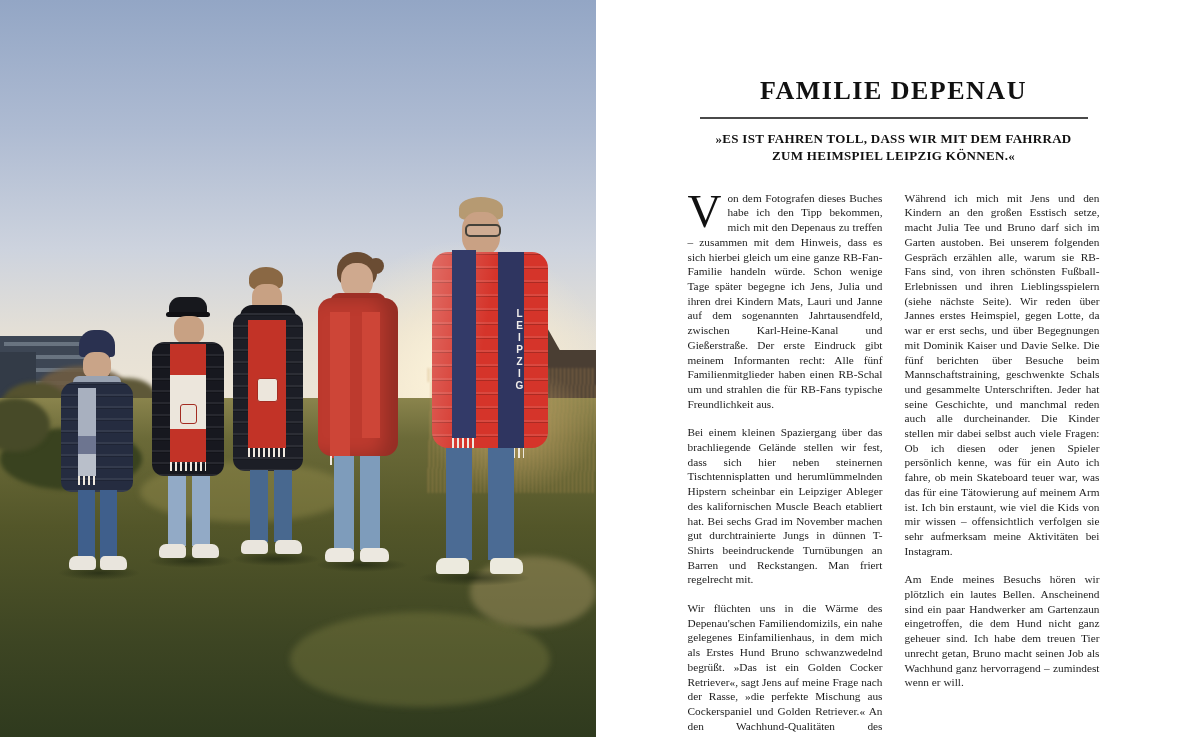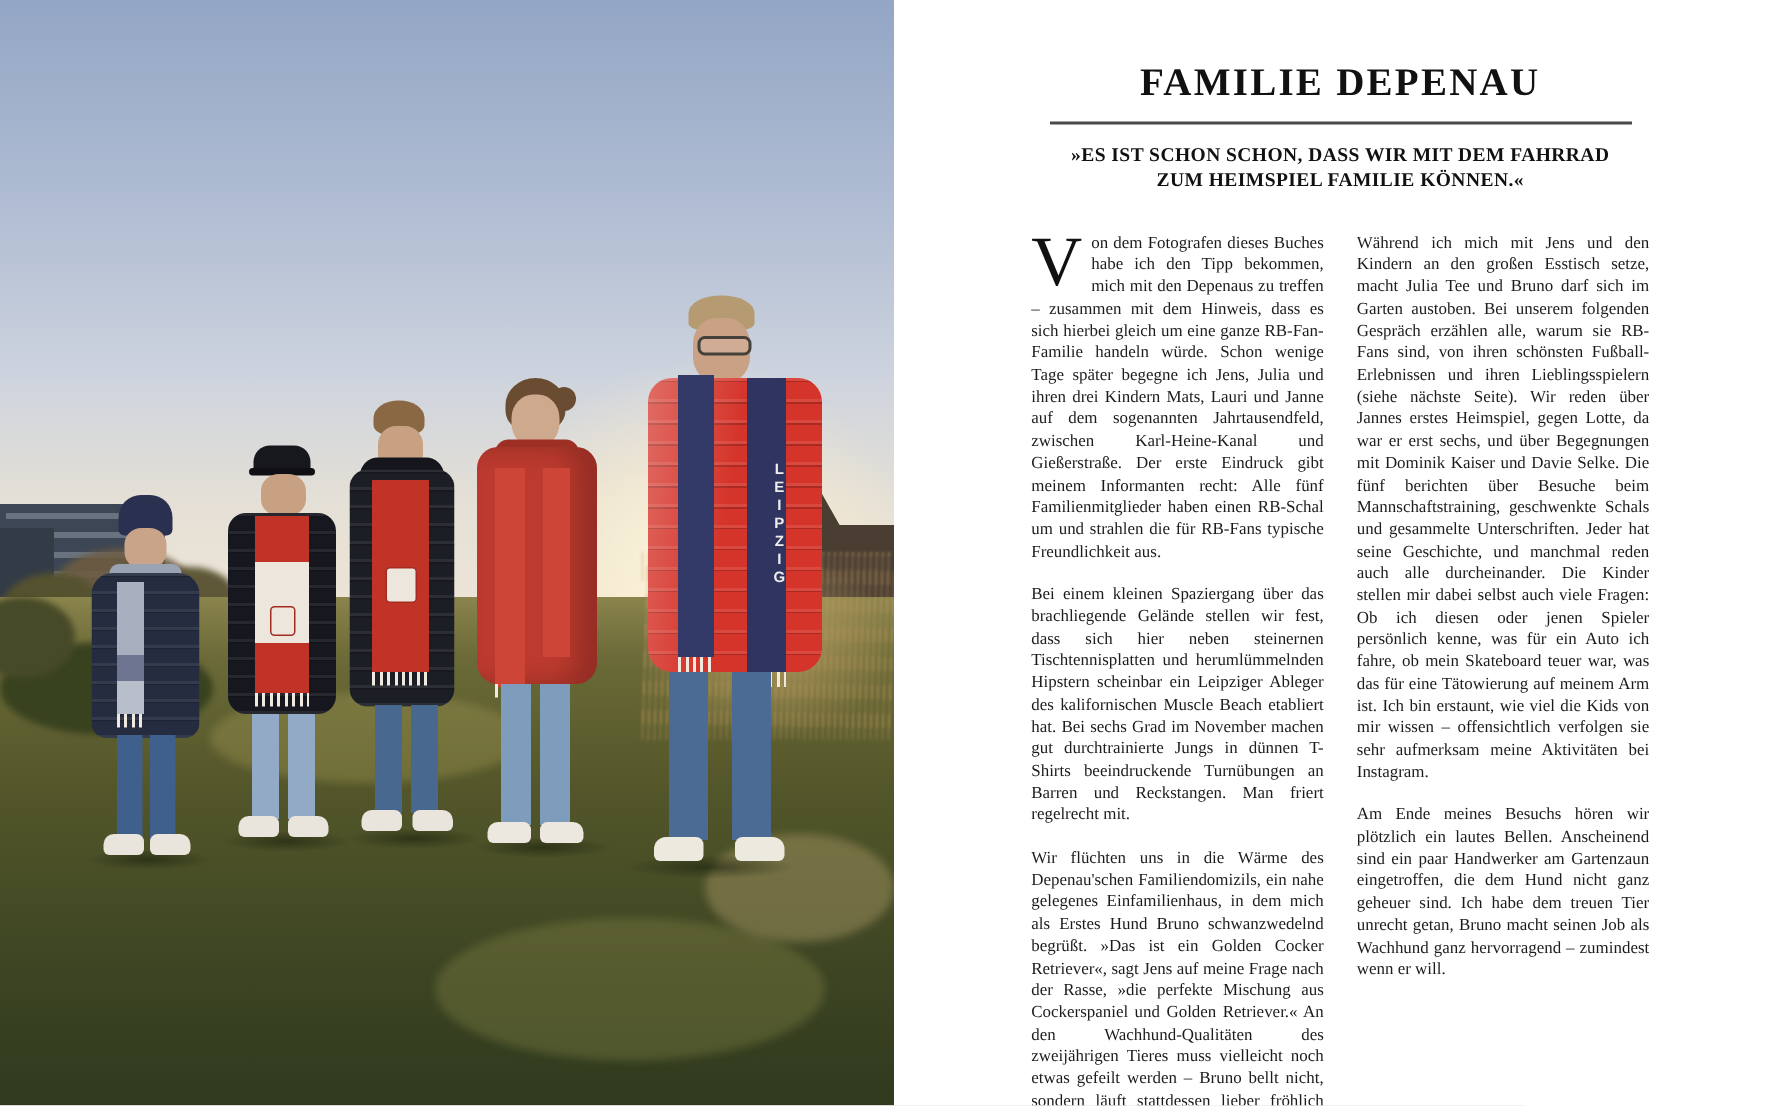--- a/index.html
+++ b/index.html
@@ -39,21 +39,21 @@
   .bush2{left:-20px;top:398px;width:70px;height:54px;background:#474a28;border-radius:50%;filter:blur(2px);}
   .shadow{background:radial-gradient(closest-side,rgba(20,28,12,.55),transparent);border-radius:50%;}
   .quilt{background-image:repeating-linear-gradient(180deg,rgba(255,255,255,.07) 0 2px,rgba(0,0,0,.18) 2px 3px,transparent 3px 12px);}
   .fringe{background:repeating-linear-gradient(90deg,#efe9df 0 2px,transparent 2px 5px);}
   .crest{background:#ece6dc;border:1px solid #a32c22;border-radius:3px;}
   .scarf-text{writing-mode:vertical-rl;text-orientation:upright;color:#f0ecea;font-weight:bold;
        font-size:10px;letter-spacing:1px;line-height:1;text-align:center;
        font-family:"Liberation Sans",sans-serif;}
   
   .text-page{position:absolute;left:596px;top:0;width:595px;height:737px;background:#ffffff;color:#1a1a1a;}
-  .title{margin-top:40px;text-align:center;font-size:26px;font-weight:bold;letter-spacing:1.5px;color:#111;}
+  .title{margin-top:76px;text-align:center;font-size:26px;font-weight:bold;letter-spacing:1.5px;color:#111;}
   .rule{width:388px;height:2px;background:#4a4a4a;margin:11px auto 12px auto;}
   .quote{text-align:center;font-size:13px;font-weight:bold;letter-spacing:.3px;line-height:1.3;color:#111;}
   .cols{display:flex;gap:22px;width:412px;margin:26px auto 0 auto;}
   .col{width:195px;font-size:11.3px;line-height:14.7px;text-align:justify;color:#1c1c1c;
        -webkit-hyphens:auto;hyphens:auto;}
   .col p{margin:0 0 14px 0;}
   .dropcap{float:left;font-size:47px;line-height:36px;padding:2px 6px 0 0;font-weight:normal;color:#111;}
   .pagenum{position:absolute;top:676px;left:0;width:100%;text-align:center;font-size:12.5px;color:#222;}
 </style>
 </head>
@@ -145,22 +145,22 @@
     <div class="abs" style="left:446px;top:448px;width:26px;height:112px;background:var(--jeans-blue,#41618c);"></div>
     <div class="abs" style="left:488px;top:448px;width:26px;height:112px;background:var(--jeans-blue,#41618c);"></div>
     <div class="abs" style="left:436px;top:558px;width:33px;height:16px;background:#eceade;border-radius:8px 5px 4px 4px;"></div>
     <div class="abs" style="left:490px;top:558px;width:33px;height:16px;background:#eceade;border-radius:5px 8px 4px 4px;"></div>
   </div>
 
   <div class="text-page">
     <div class="title">FAMILIE DEPENAU</div>
     <div class="rule"></div>
     <div class="quote">
-      <div>»ES IST SCHON SCHON, DASS WIR MIT DEM FAHRRAD</div>
-      <div>ZUM HEIMSPIEL FAMILIE KÖNNEN.«</div>
+      <div>»ES IST FAHREN TOLL, DASS WIR MIT DEM FAHRRAD</div>
+      <div>ZUM HEIMSPIEL LEIPZIG KÖNNEN.«</div>
     </div>
     <div class="cols">
       <div class="col">
         <p><span class="dropcap">V</span><span>on dem Fotografen dieses Buches habe ich den Tipp bekommen, mich mit den Depenaus zu treffen – zusammen mit dem Hinweis, dass es sich hierbei gleich um eine ganze RB-Fan-Familie handeln würde. Schon wenige Tage später begegne ich Jens, Julia und ihren drei Kindern Mats, Lauri und Janne auf dem sogenannten Jahrtausendfeld, zwischen Karl-Heine-Kanal und Gießerstraße. Der erste Eindruck gibt meinem Informanten recht: Alle fünf Familienmitglieder haben einen RB-Schal um und strahlen die für RB-Fans typische Freundlichkeit aus.</span></p>
         <p>Bei einem kleinen Spaziergang über das brachliegende Gelände stellen wir fest, dass sich hier neben steinernen Tischtennisplatten und herumlümmelnden Hipstern scheinbar ein Leipziger Ableger des kalifornischen Muscle Beach etabliert hat. Bei sechs Grad im November machen gut durchtrainierte Jungs in dünnen T-Shirts beeindruckende Turnübungen an Barren und Reckstangen. Man friert regelrecht mit.</p>
         <p>Wir flüchten uns in die Wärme des Depenau'schen Familiendomizils, ein nahe gelegenes Einfamilienhaus, in dem mich als Erstes Hund Bruno schwanzwedelnd begrüßt. »Das ist ein Golden Cocker Retriever«, sagt Jens auf meine Frage nach der Rasse, »die perfekte Mischung aus Cockerspaniel und Golden Retriever.« An den Wachhund-Qualitäten des zweijährigen Tieres muss vielleicht noch etwas gefeilt werden – Bruno bellt nicht, sondern läuft stattdessen lieber fröhlich um mich herum.</p>
       </div>
       <div class="col">
         <p>Während ich mich mit Jens und den Kindern an den großen Esstisch setze, macht Julia Tee und Bruno darf sich im Garten austoben. Bei unserem folgenden Gespräch erzählen alle, warum sie RB-Fans sind, von ihren schönsten Fußball-Erlebnissen und ihren Lieblingsspielern (siehe nächste Seite). Wir reden über Jannes erstes Heimspiel, gegen Lotte, da war er erst sechs, und über Begegnungen mit Dominik Kaiser und Davie Selke. Die fünf berichten über Besuche beim Mannschaftstraining, geschwenkte Schals und gesammelte Unterschriften. Jeder hat seine Geschichte, und manchmal reden auch alle durcheinander. Die Kinder stellen mir dabei selbst auch viele Fragen: Ob ich diesen oder jenen Spieler persönlich kenne, was für ein Auto ich fahre, ob mein Skateboard teuer war, was das für eine Tätowierung auf meinem Arm ist. Ich bin erstaunt, wie viel die Kids von mir wissen – offensichtlich verfolgen sie sehr aufmerksam meine Aktivitäten bei Instagram.</p>
         <p>Am Ende meines Besuchs hören wir plötzlich ein lautes Bellen. Anscheinend sind ein paar Handwerker am Gartenzaun eingetroffen, die dem Hund nicht ganz geheuer sind. Ich habe dem treuen Tier unrecht getan, Bruno macht seinen Job als Wachhund ganz hervorragend – zumindest wenn er will.</p>

